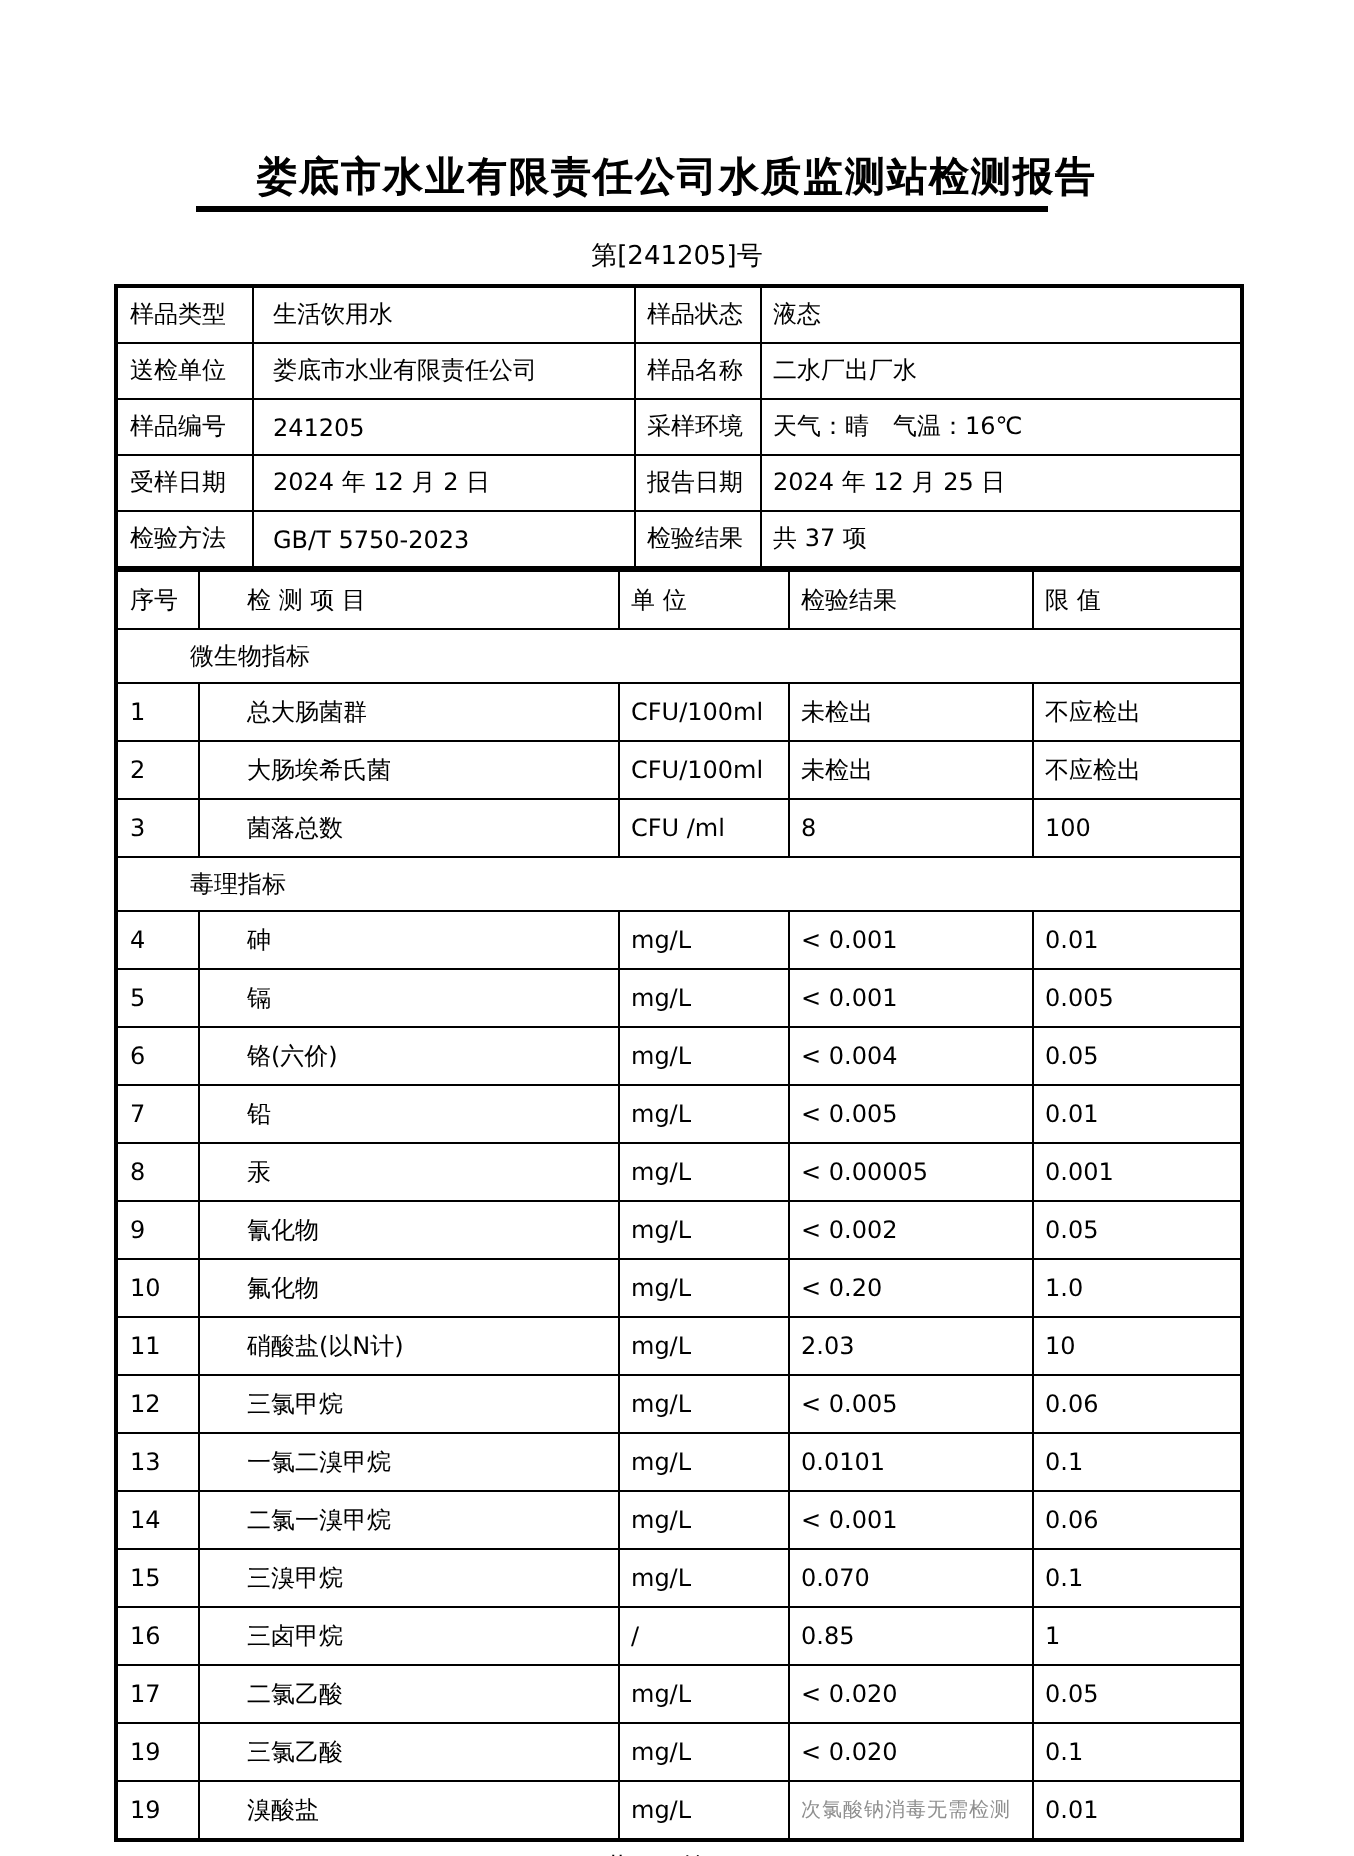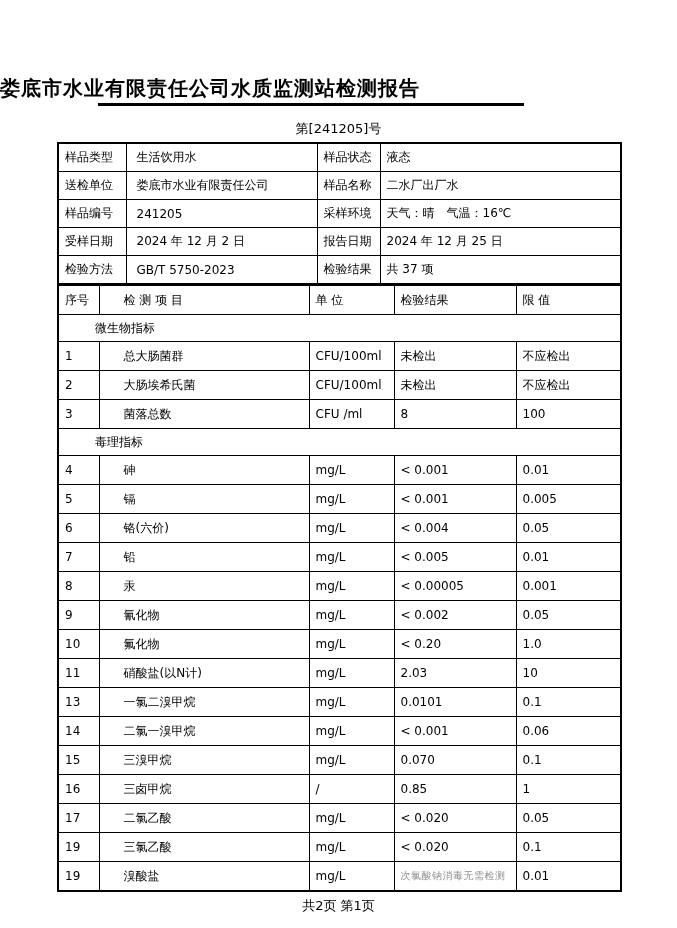--- a/index.html
+++ b/index.html
@@ -1,21 +1,21 @@
 <!DOCTYPE html>
 <html><head>
 <meta charset="utf-8">
 <style>
   html, body { margin:0; padding:0; background:#ffffff; }
   .page {
     width:677px; height:928px; background:#ffffff; color:#000000;
     font-family:"DejaVu Sans", sans-serif; position:relative; overflow:hidden;
   }
   .title {
-    padding-top:76px; font-size:20px; font-weight:bold;
+    padding-top:76px; text-align:center; font-size:20px; font-weight:bold;
     letter-spacing:1px; line-height:24px; white-space:nowrap;
   }
   .title-underline {
     height:3px; background:#000000; width:426px; margin:3px 0 0 98px;
   }
   .subtitle {
     text-align:center; font-size:13px; margin-top:14px; line-height:17px;
   }
   table { border-collapse:collapse; table-layout:fixed; }
   .info-table { margin:5px 0 0 57px; width:563px; border:2px solid #000; }
@@ -195,20 +195,27 @@
     </tr>
 
     <tr class="data-row">
       <td class="c-no">11</td>
       <td class="c-item">硝酸盐(以N计)</td>
       <td class="c-unit">mg/L</td>
       <td class="c-result">2.03</td>
       <td class="c-limit">10</td>
     </tr>
 
+    <tr class="data-row">
+      <td class="c-no">12</td>
+      <td class="c-item">三氯甲烷</td>
+      <td class="c-unit">mg/L</td>
+      <td class="c-result">&lt; 0.005</td>
+      <td class="c-limit">0.06</td>
+    </tr>
 
     <tr class="data-row">
       <td class="c-no">13</td>
       <td class="c-item">一氯二溴甲烷</td>
       <td class="c-unit">mg/L</td>
       <td class="c-result">0.0101</td>
       <td class="c-limit">0.1</td>
     </tr>
 
     <tr class="data-row">

